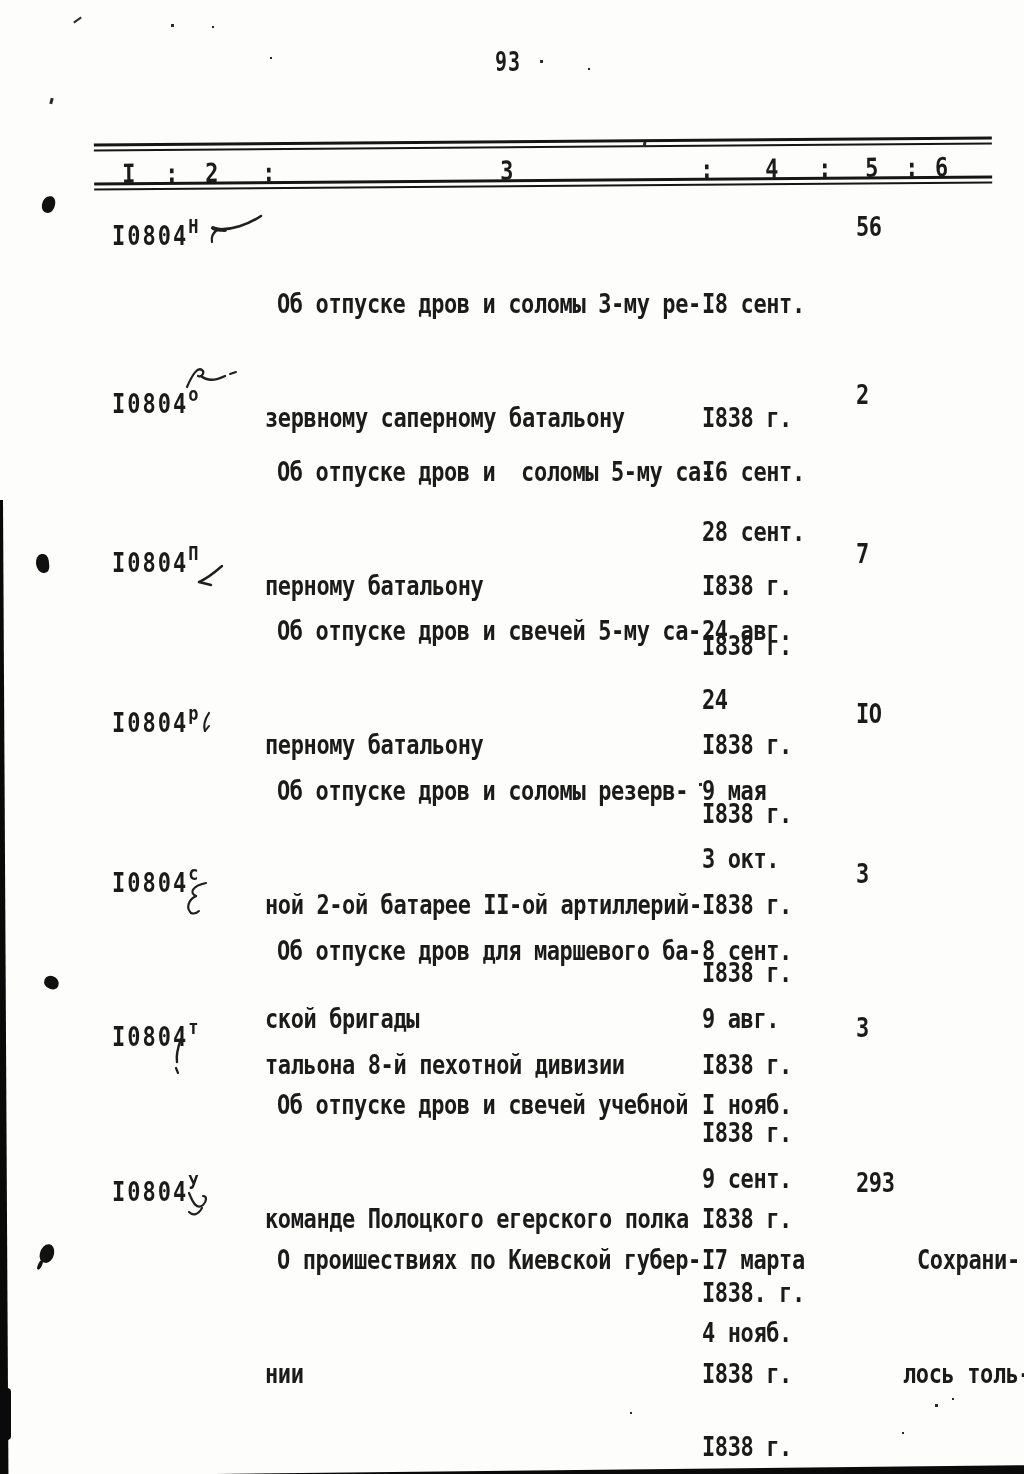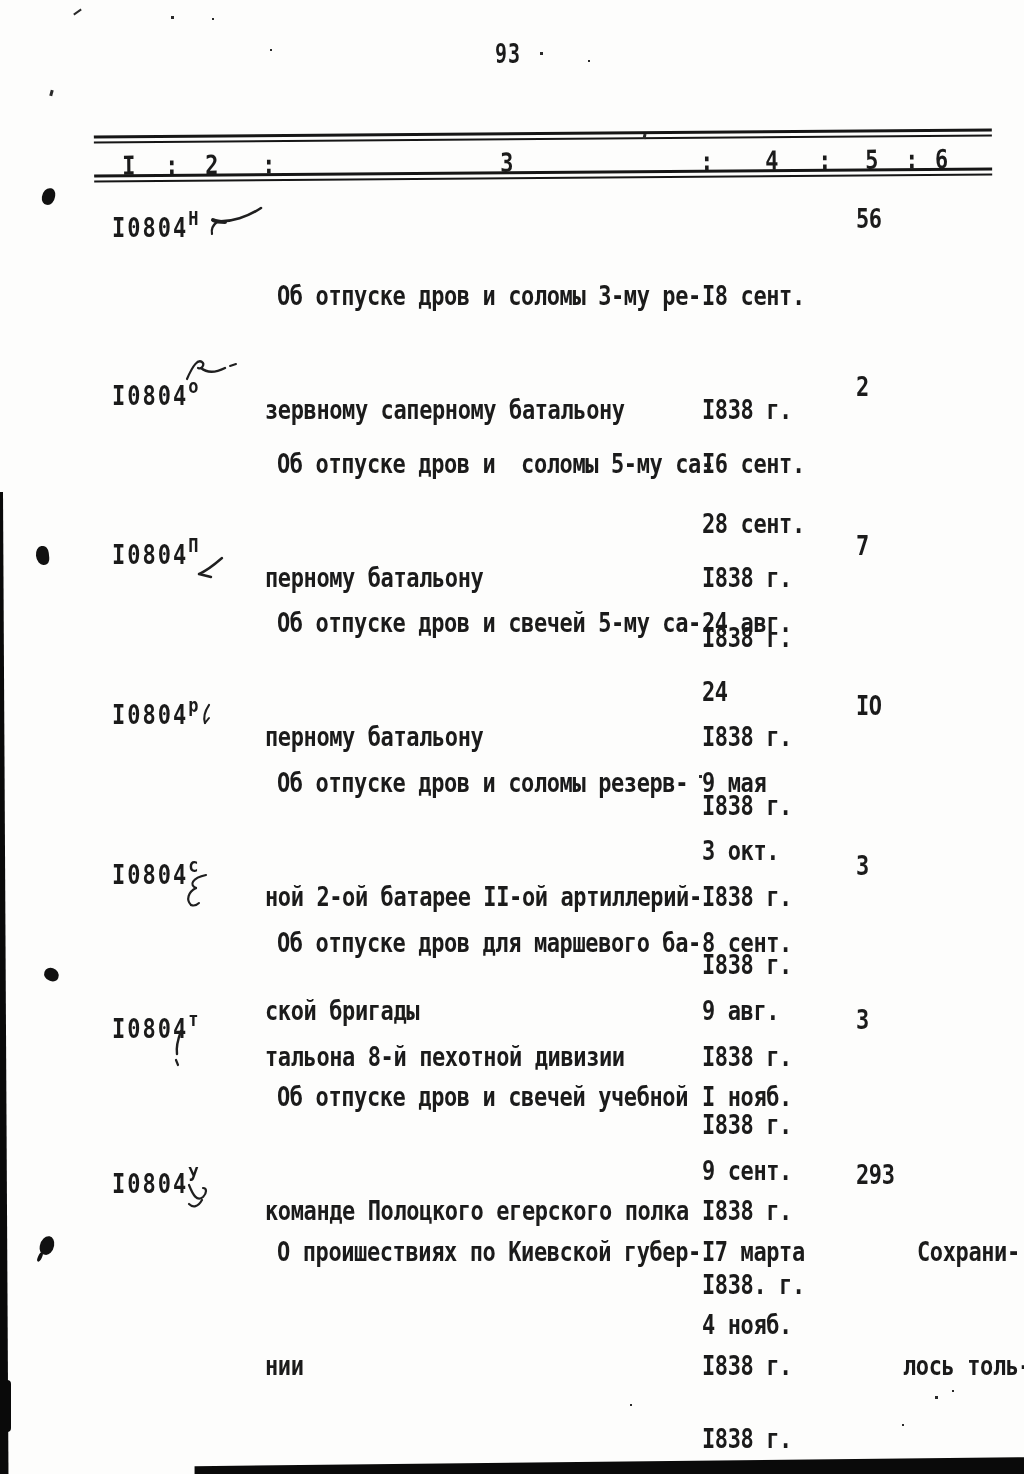--- a/index.html
+++ b/index.html
@@ -1,18 +1,18 @@
 <!DOCTYPE html>
 <html><head>
 <meta charset="utf-8">
 <style>
   * { margin:0; padding:0; box-sizing:border-box; }
   html,body { width:1024px; height:1474px; overflow:hidden; }
   body { background:#fdfdfc; font-family:"DejaVu Sans Mono","Liberation Mono",monospace; color:#1b1b1b; }
-  .page { position:absolute; left:0; top:4px; width:1024px; height:1128px; }
+  .page { position:absolute; left:0; top:12px; width:1024px; height:1128px; }
 
   
   .tw { position:absolute; font-weight:bold; font-size:22px; line-height:32px;
         letter-spacing:-0.4px; white-space:pre; transform:scaleY(1.19);
         transform-origin:top left; color:#1b1b1b; }
   .tw div { height:32px; }
 
   .pagenum { position:absolute; left:495px; top:34px; width:60px; font-weight:bold;
              font-size:20px; letter-spacing:1px; transform:scaleY(1.3); transform-origin:top left; }
 

